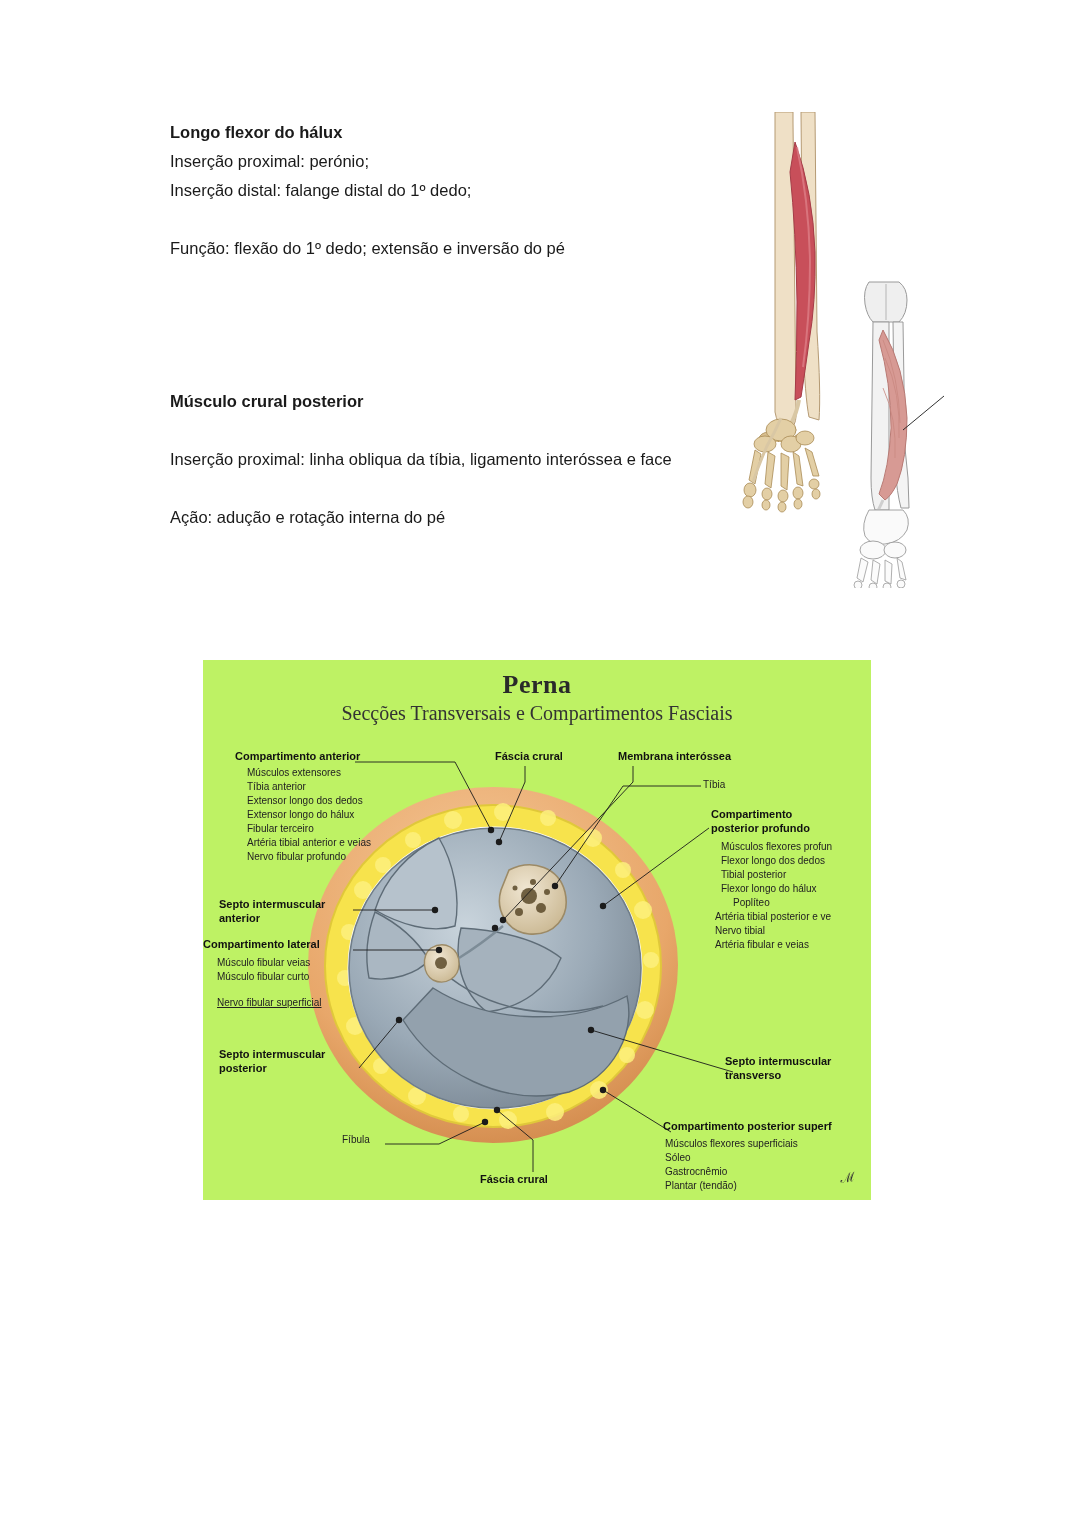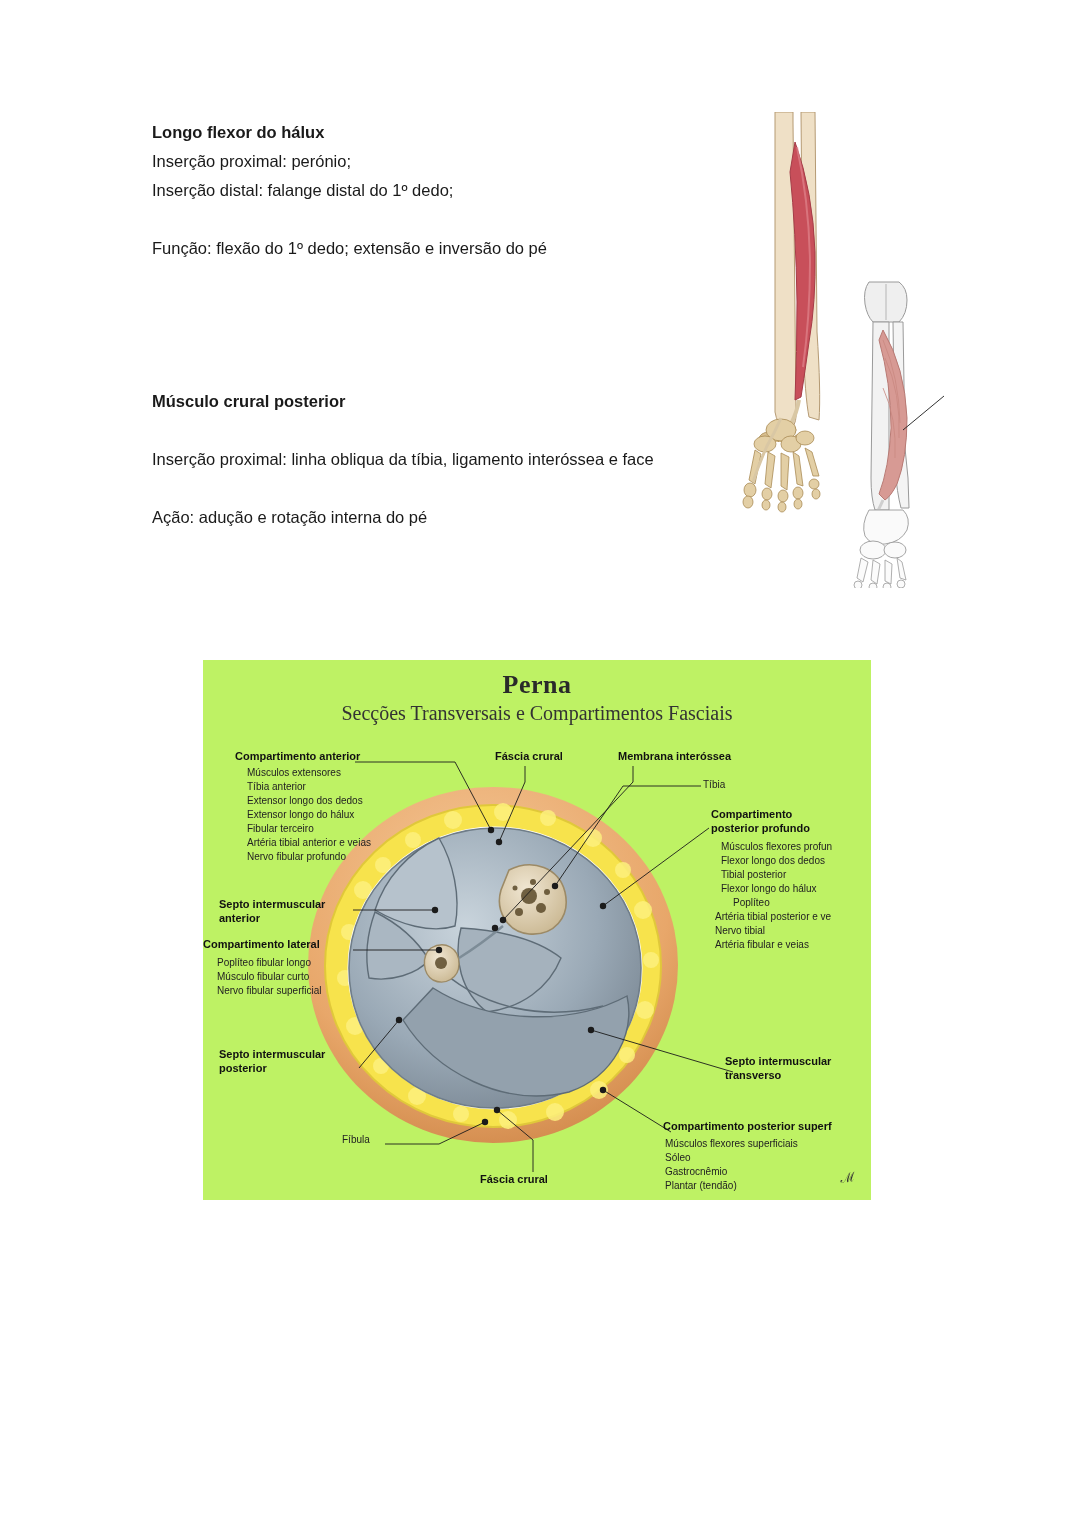--- a/index.html
+++ b/index.html
@@ -26,20 +26,21 @@
     position: absolute;
     left: 152px;
     top: 118px;
     width: 600px;
   }
   .line {
     font-size: 16.5px;
     line-height: 29px;
     color: #1a1a1a;
     white-space: pre-wrap;
+    margin-left: 18px;
   }
   .line.bold { font-weight: bold; }
   .spacer-sm { height: 29px; }
   .spacer-lg { height: 124px; }
 
   
   .fig-flexor {
     position: absolute;
     left: 735px;
     top: 112px;
@@ -372,23 +373,23 @@
     <div class="lbl sub" style="left:518px; top:222px;">Flexor longo do hálux</div>
     <div class="lbl sub" style="left:530px; top:236px;">Poplíteo</div>
     <div class="lbl sub" style="left:512px; top:250px;">Artéria tibial posterior e ve</div>
     <div class="lbl sub" style="left:512px; top:264px;">Nervo tibial</div>
     <div class="lbl sub" style="left:512px; top:278px;">Artéria fibular e veias</div>
 
     <div class="lbl b" style="left:16px; top:238px; white-space:pre-line;">Septo intermuscular
 anterior</div>
 
     <div class="lbl b" style="left:0px; top:278px;">Compartimento lateral</div>
-    <div class="lbl sub" style="left:14px; top:296px;">Poplíteo fibular longo</div>
+    <div class="lbl sub" style="left:14px; top:296px;">Músculo fibular veias</div>
     <div class="lbl sub" style="left:14px; top:310px;">Músculo fibular curto</div>
-    <div class="lbl sub" style="left:14px; top:324px;">Nervo fibular superficial</div>
+    <div class="lbl sub" style="left:14px; top:336px;text-decoration:underline;">Nervo fibular superficial</div>
 
     <div class="lbl b" style="left:16px; top:388px; white-space:pre-line;">Septo intermuscular
 posterior</div>
 
     <div class="lbl b" style="left:522px; top:395px; white-space:pre-line;">Septo intermuscular
 transverso</div>
 
     <div class="lbl sub" style="left:139px; top:473px;">Fíbula</div>
 
     <div class="lbl b" style="left:277px; top:513px;">Fáscia crural</div>

